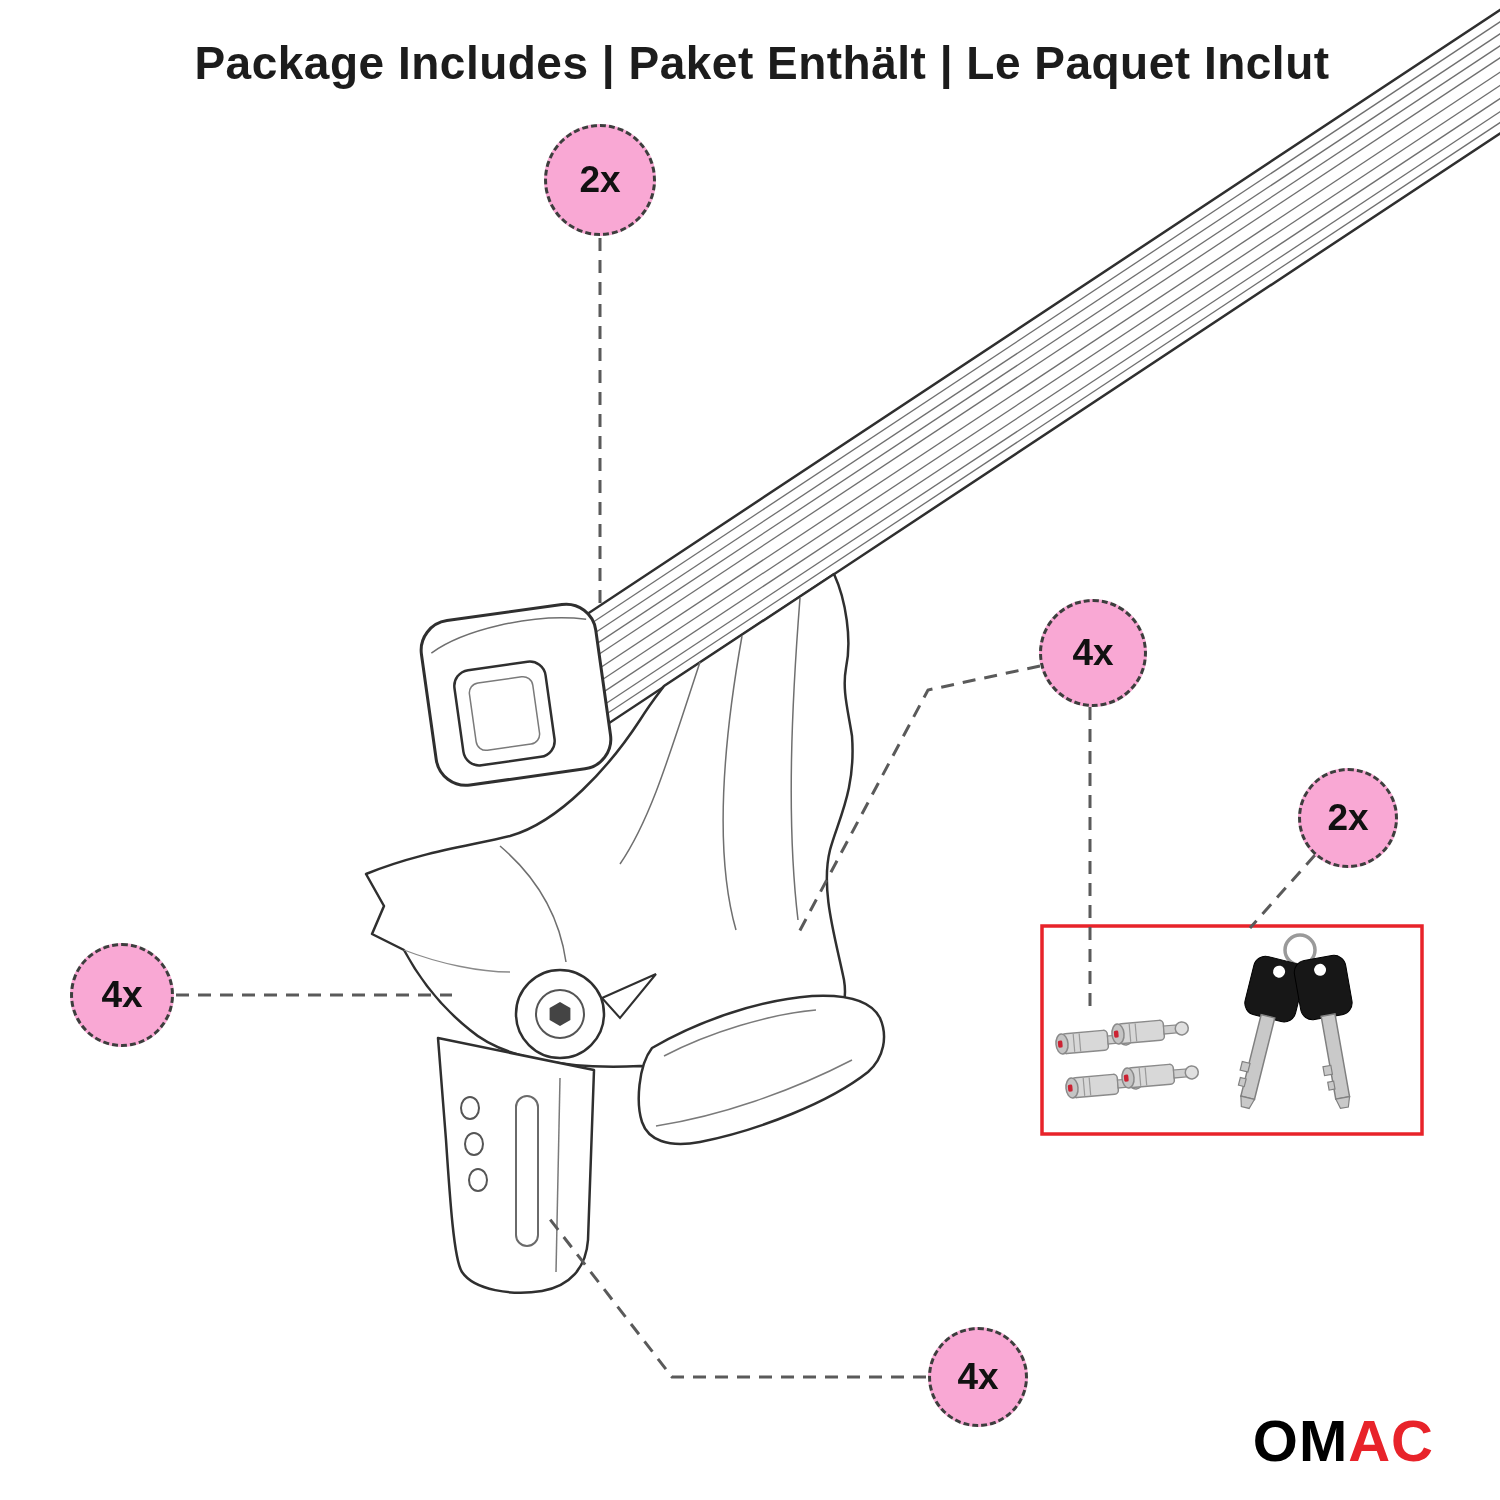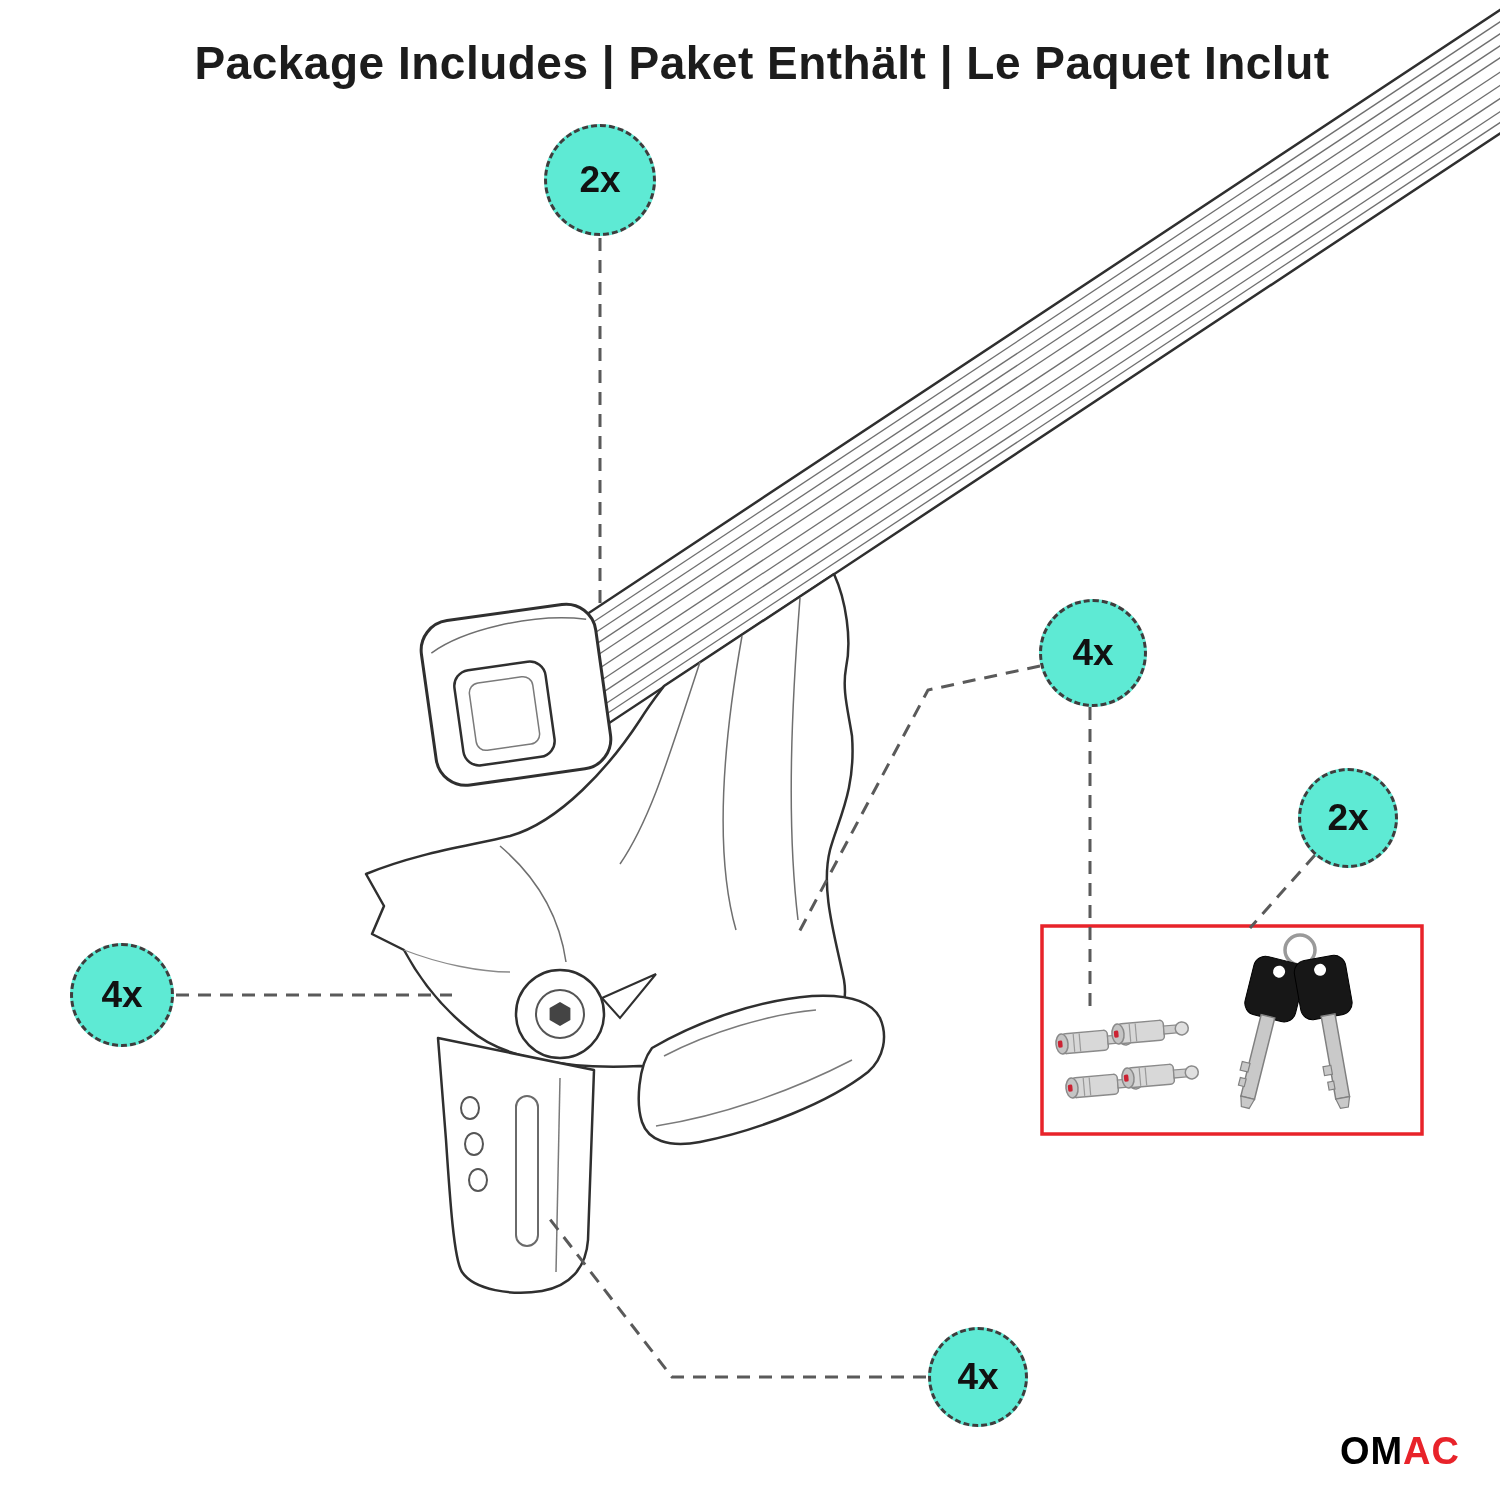--- a/index.html
+++ b/index.html
@@ -8,31 +8,31 @@
     font-family:"Liberation Sans", sans-serif; overflow:hidden;
   }
   .page-title {
     position:absolute; top:36px; left:12px; width:100%;
     text-align:center; font-size:46px; font-weight:600; color:#1c1c1c;
     letter-spacing:0.5px; white-space:nowrap;
   }
   .drawing-svg { position:absolute; top:0; left:0; }
   .callout {
     position:absolute; border:3px dashed #3d3d3d; border-radius:50%;
-    background:#5eead4; display:flex; align-items:center; justify-content:center;
+    background:#f9a8d4; display:flex; align-items:center; justify-content:center;
     font-weight:700; font-size:37px; color:#111; box-sizing:border-box;
   }
   .callout-crossbar { left:544px; top:124px; width:112px; height:112px; }
   .callout-locks    { left:1039px; top:599px; width:108px; height:108px; }
   .callout-keys     { left:1298px; top:768px; width:100px; height:100px; }
   .callout-foot     { left:70px;  top:943px; width:104px; height:104px; }
   .callout-clamp    { left:928px; top:1327px; width:100px; height:100px; }
   .brand-logo {
-    position:absolute; right:40px; bottom:30px;
-    font-size:38px; font-weight:800; letter-spacing:1px; line-height:1;
+    position:absolute; right:66px; bottom:30px;
+    font-size:58px; font-weight:800; letter-spacing:1px; line-height:1;
     white-space:nowrap;
   }
   .brand-black { color:#000000; }
   .brand-red   { color:#e8232a; }
 </style>
 </head>
 <body>
 
 <div class="canvas">
 

